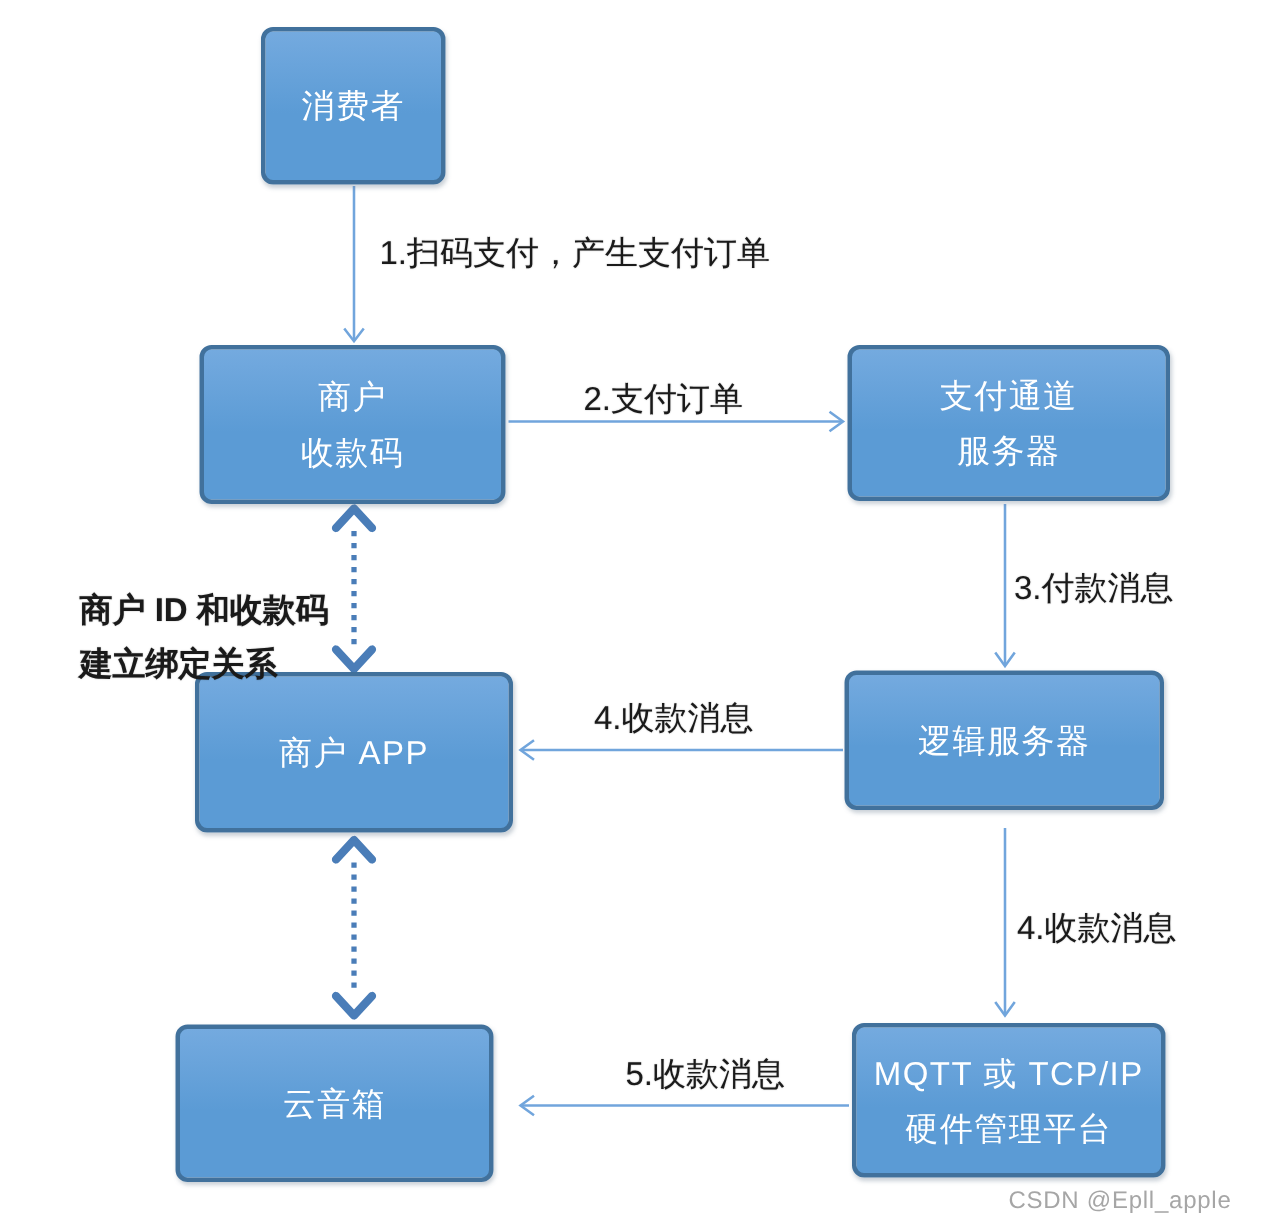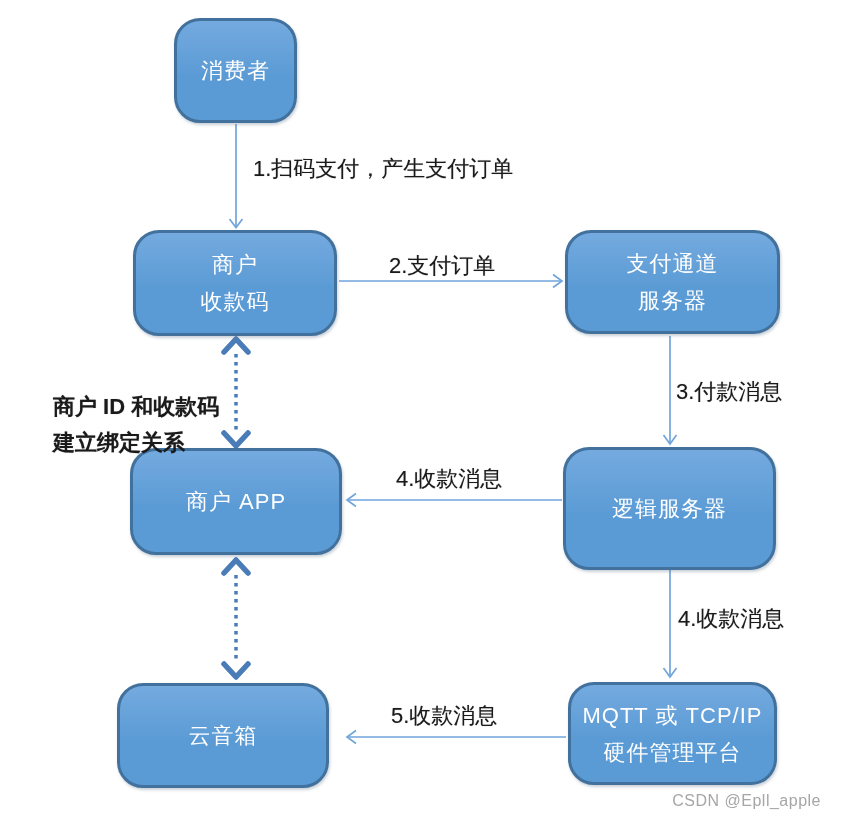--- a/index.html
+++ b/index.html
@@ -31,21 +31,21 @@
     stroke: var(--dashed-arrow, #4a7db8);
     stroke-width: 5.5;
     stroke-linecap: round;
     stroke-linejoin: round;
     fill: none;
   }
   .node {
     position: absolute;
     box-sizing: border-box;
     border: 3px solid var(--node-border, #41719c);
-    border-radius: 26px;
+    border-radius: 8px;
     background: linear-gradient(180deg, var(--node-fill-top, #74aadf) 0%, var(--node-fill, #5b9bd5) 55%, var(--node-fill, #5b9bd5) 100%);
     box-shadow: 1px 2px 3px rgba(100,120,140,0.35);
     display: flex;
     flex-direction: column;
     align-items: center;
     justify-content: center;
     color: var(--node-text, #ffffff);
     font-size: 22px;
     line-height: 37px;
     text-align: center;
@@ -139,39 +139,39 @@
 
   <div class="node" style="left:565px; top:230px; width:215px; height:104px;">
     <span>支付通道</span>
     <span>服务器</span>
   </div>
 
   <div class="node" style="left:130px; top:448px; width:212px; height:107px;">
     <span>商户 APP</span>
   </div>
 
-  <div class="node" style="left:563px; top:447px; width:213px; height:123px;">
+  <div class="node" style="left:563px; top:447px; width:213px; height:93px;">
     <span>逻辑服务器</span>
   </div>
 
   <div class="node" style="left:117px; top:683px; width:212px; height:105px;">
     <span>云音箱</span>
   </div>
 
   <div class="node" style="left:568px; top:682px; width:209px; height:103px;">
     <span>MQTT 或 TCP/IP</span>
     <span>硬件管理平台</span>
   </div>
 
   <div class="lbl" style="left:253px; top:154px;">1.扫码支付，产生支付订单</div>
   <div class="lbl" style="left:389px; top:251px;">2.支付订单</div>
   <div class="lbl" style="left:676px; top:377px;">3.付款消息</div>
   <div class="lbl" style="left:396px; top:464px;">4.收款消息</div>
   <div class="lbl" style="left:678px; top:604px;">4.收款消息</div>
-  <div class="lbl" style="left:391px; top:701px;text-align:center;">5.收款消息</div>
+  <div class="lbl" style="left:417px; top:701px;text-align:center;">5.收款消息</div>
 
   <div class="bind-lbl" style="left:53px; top:360px;">
     <div>商户 ID 和收款码</div>
     <div>建立绑定关系</div>
   </div>
 
   <div class="bind-lbl" style="left:15px; top:588px;">
   </div>
 
   <div class="watermark">CSDN @Epll_apple</div>

